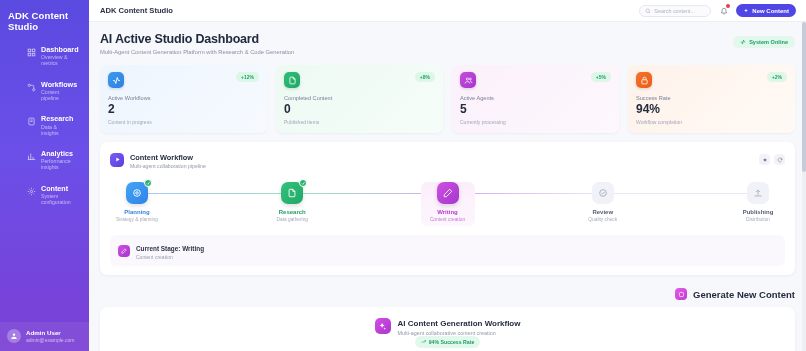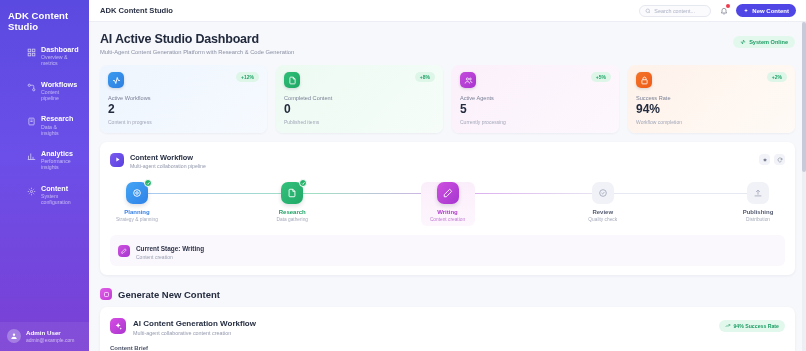--- a/index.html
+++ b/index.html
@@ -194,34 +194,34 @@
   .cs-ico {
     width: 12px; height: 12px; border-radius: 4px;
     background: linear-gradient(135deg,#cf51e0,#a535cf);
     display: flex; align-items: center; justify-content: center; flex: 0 0 12px;
   }
   .cs-ico svg { width: 6px; height: 6px; color: #fff; }
   .cs-title { font-size: 6.4px; font-weight: bold; color: #2c3347; }
   .cs-sub { font-size: 5px; color: #9aa0b2; margin-top: 1px; }
 
   
-  .section-head { display: flex; align-items: center; gap: 6px; margin-top: 13px; }
+  .section-head { display: flex; align-items: center; gap: 6px; margin-top: 13px; justify-content: flex-end; }
   .section-ico {
     width: 12px; height: 12px; border-radius: 4px;
     background: linear-gradient(135deg,#e15fe8,#c23ad6);
     display: flex; align-items: center; justify-content: center;
   }
   .section-ico svg { width: 7px; height: 7px; color: #fff; }
   .section-title { font-size: 9.5px; font-weight: bold; color: #242c3f; }
 
   .gen-card {
     background: #fff; border-radius: 7px; margin-top: 7px;
     box-shadow: 0 1px 3px rgba(30,35,60,.06); padding: 9px 10px 10px 10px;
   }
-  .gen-head { display: flex; align-items: center; justify-content: space-between; }
+  .gen-head { display: flex; align-items: center; justify-content: flex-start; flex-direction: column; }
   .gen-head-l { display: flex; align-items: center; gap: 7px; }
   .gen-ico {
     width: 16px; height: 16px; border-radius: 5px;
     background: linear-gradient(135deg,#d74de4,#a936cf);
     display: flex; align-items: center; justify-content: center;
   }
   .gen-ico svg { width: 9px; height: 9px; color: #fff; }
   .gen-title { font-size: 8px; font-weight: bold; color: #252d41; }
   .gen-sub { font-size: 5.4px; color: #9399ac; margin-top: 2px; }
   .rate-pill {

